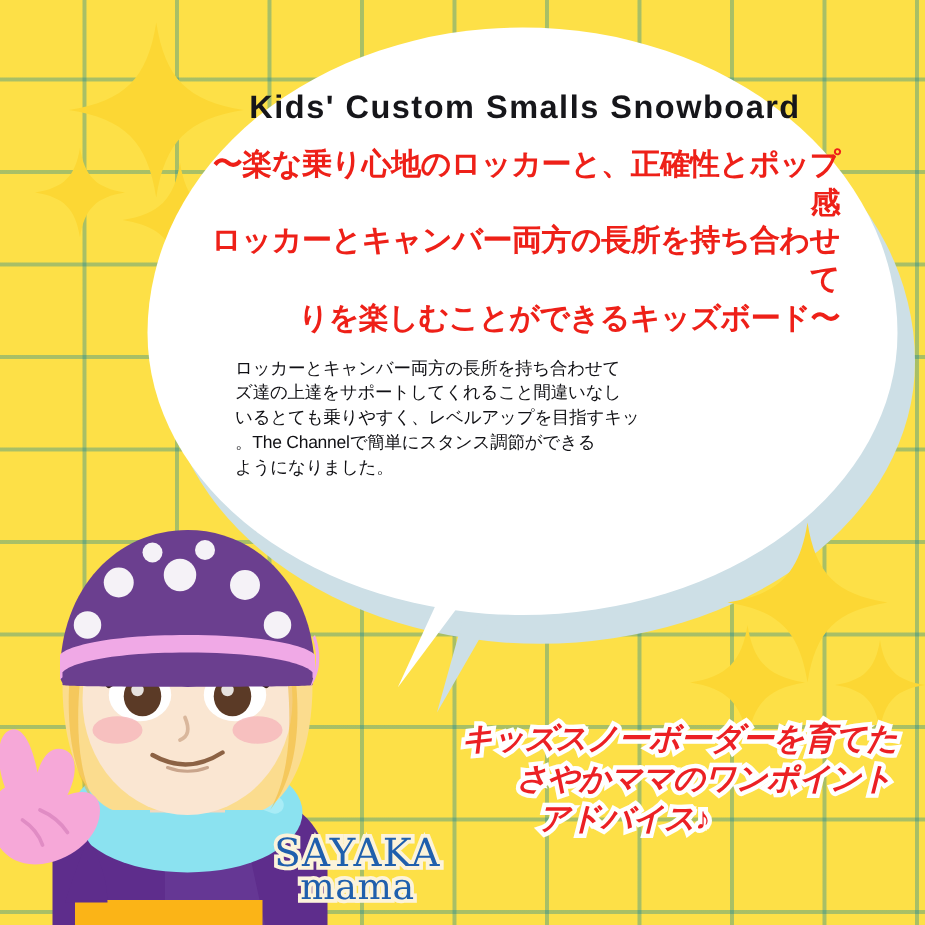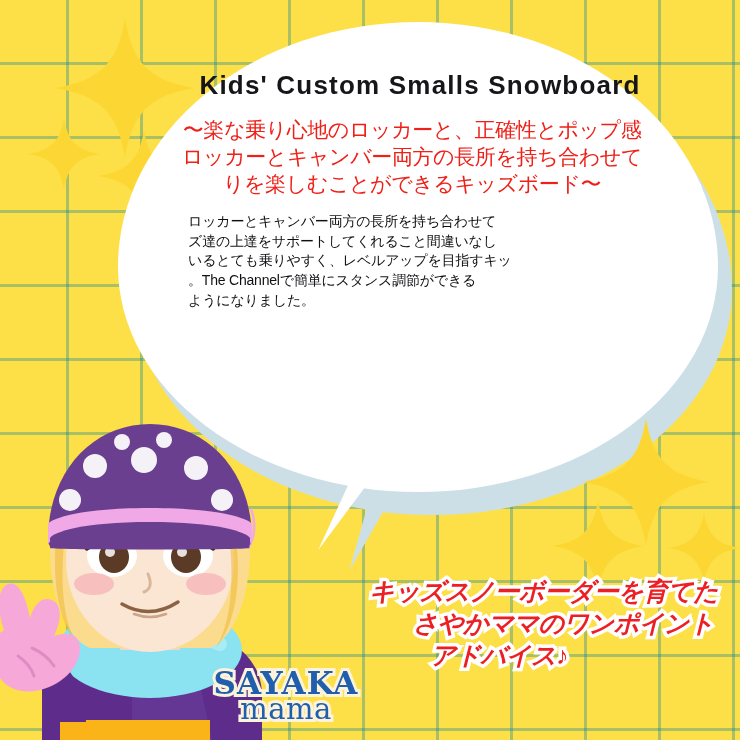--- a/index.html
+++ b/index.html
@@ -46,22 +46,22 @@
   .bubble-content{
     position:absolute;left:140px;top:70px;width:560px;height:350px;
     text-align:center;
   }
   .title{
     font-size:26px;font-weight:bold;color:#16161a;
     letter-spacing:1.2px;white-space:nowrap;
     margin:0 0 16px 0;
   }
   .lead{
-    color:#EE2018;font-weight:normal;font-size:21px;line-height:1.28;
-    text-align:center;padding:0 28px 0 12px;margin:0 0 14px 0;
+    color:#EE2018;font-weight:bold;font-size:24px;line-height:1.28;
+    text-align:right;padding:0 28px 0 12px;margin:0 0 14px 0;
     letter-spacing:-0.4px;
   }
   .body-text{
     color:#101014;font-size:14px;line-height:1.42;
     text-align:left;padding:0 48px 0 48px;margin:0;
     letter-spacing:-0.2px;
   }
 
   
   .callout{
@@ -80,21 +80,21 @@
   
   .char{position:absolute;left:-18px;top:398px;width:330px;height:342px;}
   .char svg{display:block;width:100%;height:100%;}
 
   
   .logo{
     position:absolute;left:196px;top:668px;width:180px;height:66px;
     text-align:center;line-height:1;
   }
   .logo .l1{
-    font-size:31px;font-weight:bold;color:#1F5FAD;
+    font-size:31px;font-weight:normal;color:#1F5FAD;
     letter-spacing:1px;font-family:"DejaVu Serif",serif;
     -webkit-text-stroke:6px #FCF3DA;paint-order:stroke fill;
     display:block;
   }
   .logo .l2{
     font-size:29px;font-weight:normal;color:#1F5FAD;
     letter-spacing:0.5px;font-family:"DejaVu Serif",serif;
     -webkit-text-stroke:6px #FCF3DA;paint-order:stroke fill;
     display:block;margin-top:-4px;
   }

